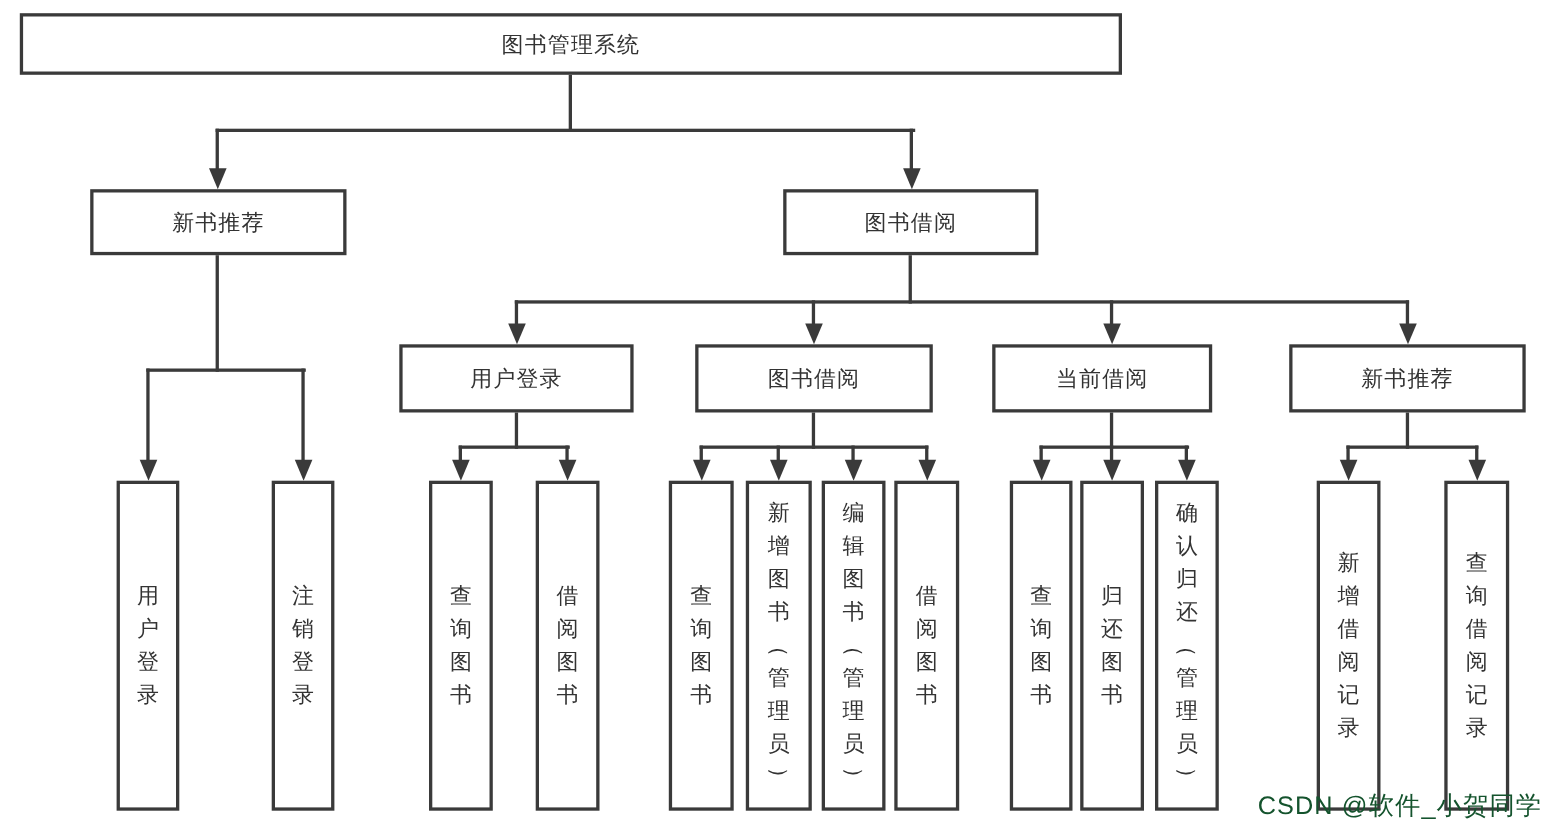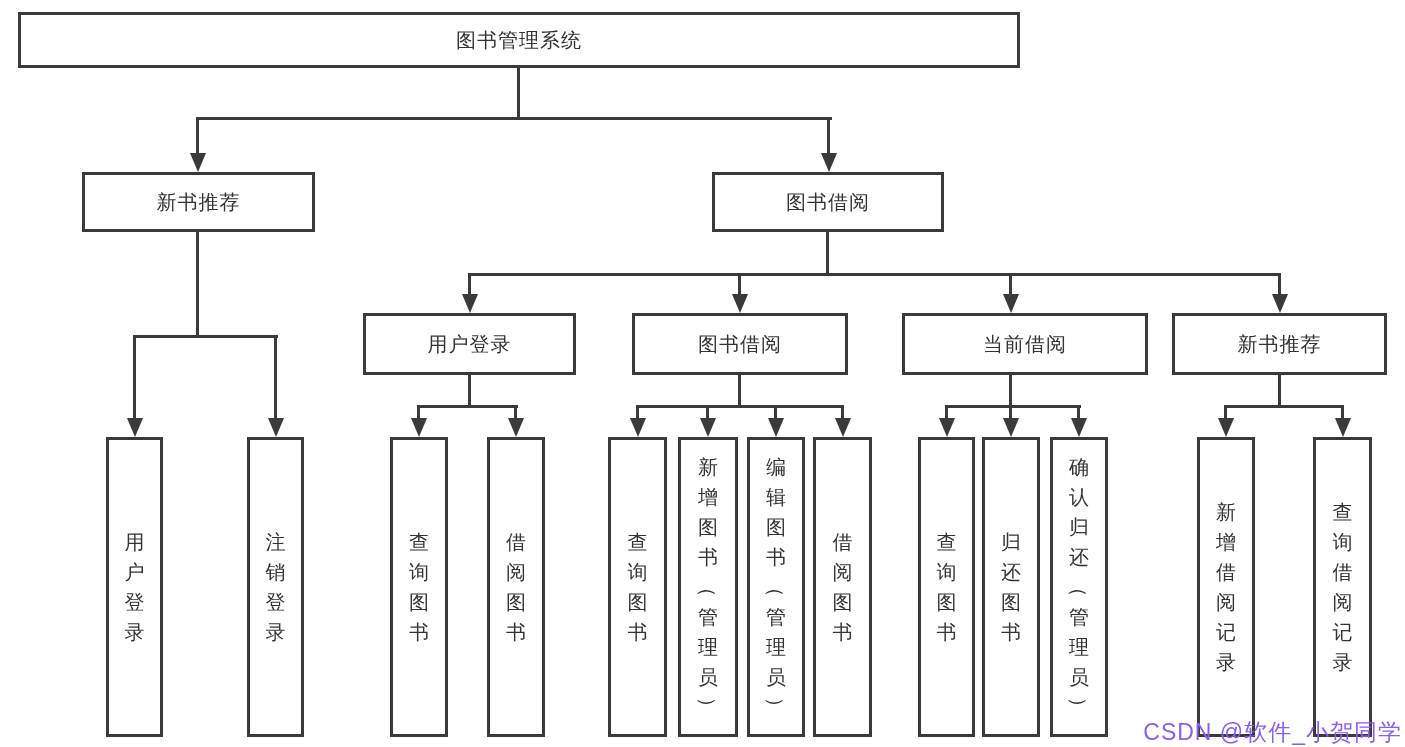--- a/index.html
+++ b/index.html
@@ -22,21 +22,21 @@
   .vchar.vpar { transform:rotate(90deg); }
   .vline { position:absolute; width:3px; background:#3a3a3a; }
   .hline { position:absolute; height:3px; background:#3a3a3a; }
   .arrow {
     position:absolute; width:0; height:0;
     border-left:8px solid transparent; border-right:8px solid transparent;
     border-top:19px solid #3a3a3a;
   }
   .watermark {
     position:absolute; top:717px; right:3px; z-index:10;
-    font-size:23px; color:#8b5cf6; letter-spacing:1px; white-space:nowrap;
+    font-size:23px; color:#14532d; letter-spacing:1px; white-space:nowrap;
   }
 </style>
 </head>
 <body>
 
 <div class="canvas">
 
   <div class="box hbox" style="left:18px;top:12px;width:1002px;height:56px;">
     <span class="hlabel">图书管理系统</span>
   </div>
@@ -72,21 +72,21 @@
   <div class="arrow" style="left:1003px;top:294px;"></div>
   <div class="vline" style="left:1278px;top:273px;height:25px;"></div>
   <div class="arrow" style="left:1272px;top:294px;"></div>
 
   <div class="box hbox" style="left:363px;top:313px;width:213px;height:62px;">
     <span class="hlabel">用户登录</span>
   </div>
   <div class="box hbox" style="left:632px;top:313px;width:216px;height:62px;">
     <span class="hlabel">图书借阅</span>
   </div>
-  <div class="box hbox" style="left:902px;top:313px;width:246px;height:62px;">
+  <div class="box hbox" style="left:902px;top:313px;width:200px;height:62px;">
     <span class="hlabel">当前借阅</span>
   </div>
   <div class="box hbox" style="left:1172px;top:313px;width:215px;height:62px;">
     <span class="hlabel">新书推荐</span>
   </div>
 
   <div class="vline" style="left:468px;top:375px;height:33px;"></div>
   <div class="hline" style="left:417px;top:405px;width:101px;"></div>
   <div class="vline" style="left:417px;top:405px;height:18px;"></div>
   <div class="arrow" style="left:411px;top:418px;"></div>

